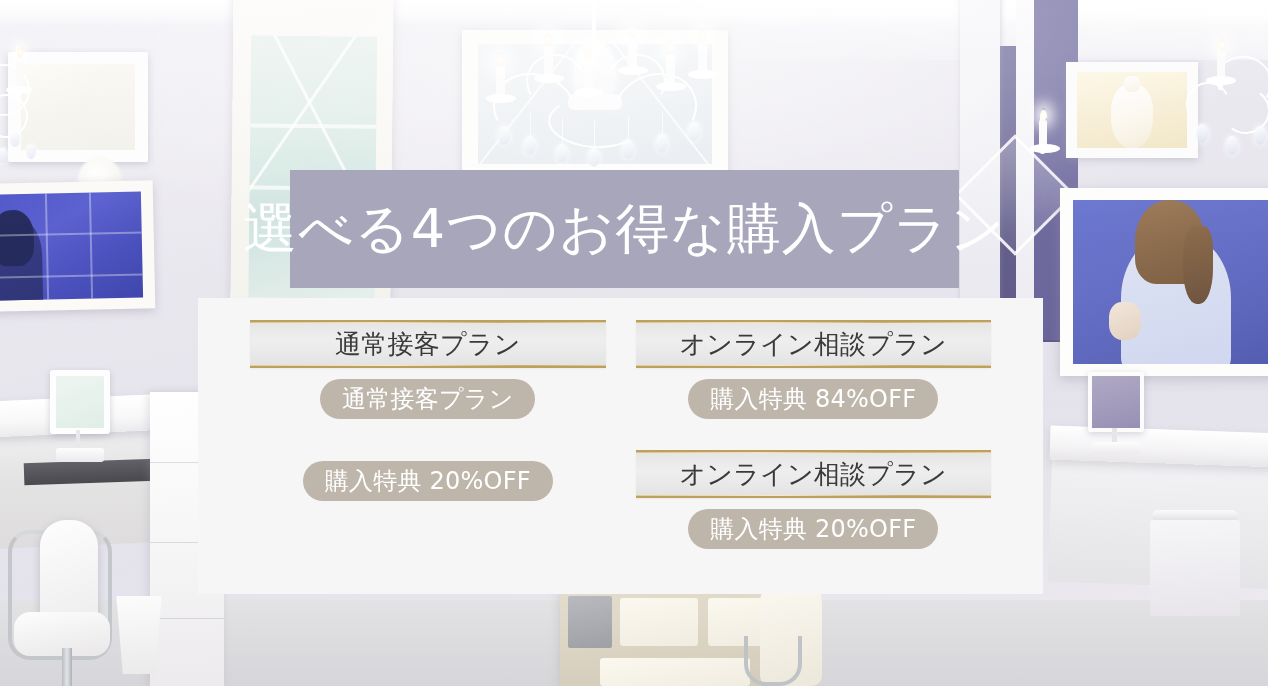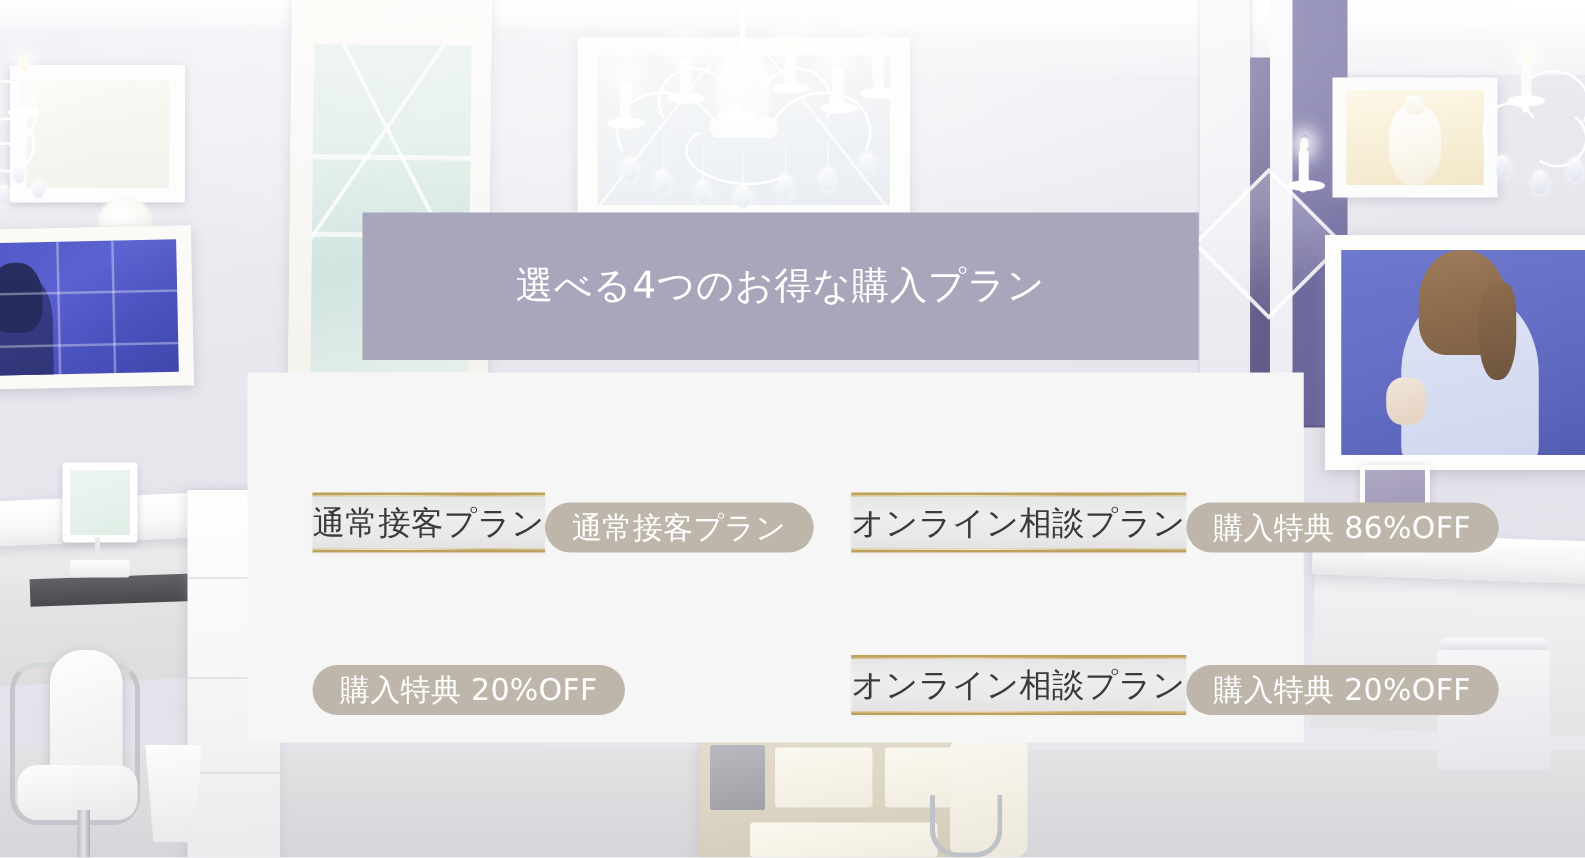--- a/index.html
+++ b/index.html
@@ -223,38 +223,38 @@
 
   
   #overlay{position:absolute;inset:0;}
 
   .hero-band{
     position:absolute;left:290px;top:170px;width:669px;height:118px;
     background:#a8a6bb;
     display:flex;align-items:center;justify-content:center;
   }
   .hero-title{
-    color:#ffffff;font-size:30px;font-weight:400;letter-spacing:.02em;
+    color:#ffffff;font-size:54px;font-weight:400;letter-spacing:.02em;
     font-family:"DejaVu Sans","Liberation Sans",sans-serif;
     white-space:nowrap;line-height:1;
   }
 
   .panel{
     position:absolute;left:198px;top:298px;width:845px;height:296px;
     background:#f6f6f6;
   }
 
   .plan-grid{
     position:absolute;left:0;top:0;width:100%;height:100%;
     display:grid;grid-template-columns:1fr 1fr;grid-template-rows:1fr 1fr;
     column-gap:30px;row-gap:8px;
     padding:22px 52px 22px 52px;
   }
 
-  .plan{display:flex;flex-direction:row;align-items:flex-end;}
+  .plan{display:flex;flex-direction:column;align-items:center;}
 
   .plan-head{
     width:100%;height:48px;
     background:linear-gradient(180deg,#e6e6e6 0%,#eeeeee 40%,#e9e9e9 72%,#e3e3e3 100%);
     border-top:3px solid #bda05c;
     border-bottom:3px solid #bda05c;
     display:flex;align-items:center;justify-content:center;
     box-shadow:0 1px 2px rgba(0,0,0,.05);
     position:relative;
   }
@@ -486,21 +486,21 @@
         <div class="plan-badge">
           <span class="badge-text">通常接客プラン</span>
         </div>
       </div>
 
       <div class="plan">
         <div class="plan-head">
           <span class="plan-name">オンライン相談プラン</span>
         </div>
         <div class="plan-badge">
-          <span class="badge-text">購入特典 86%OFF</span>
+          <span class="badge-text">購入特典 84%OFF</span>
         </div>
       </div>
 
       <div class="plan">
         <div class="plan-badge">
           <span class="badge-text">購入特典 20%OFF</span>
         </div>
       </div>
 
       <div class="plan">

